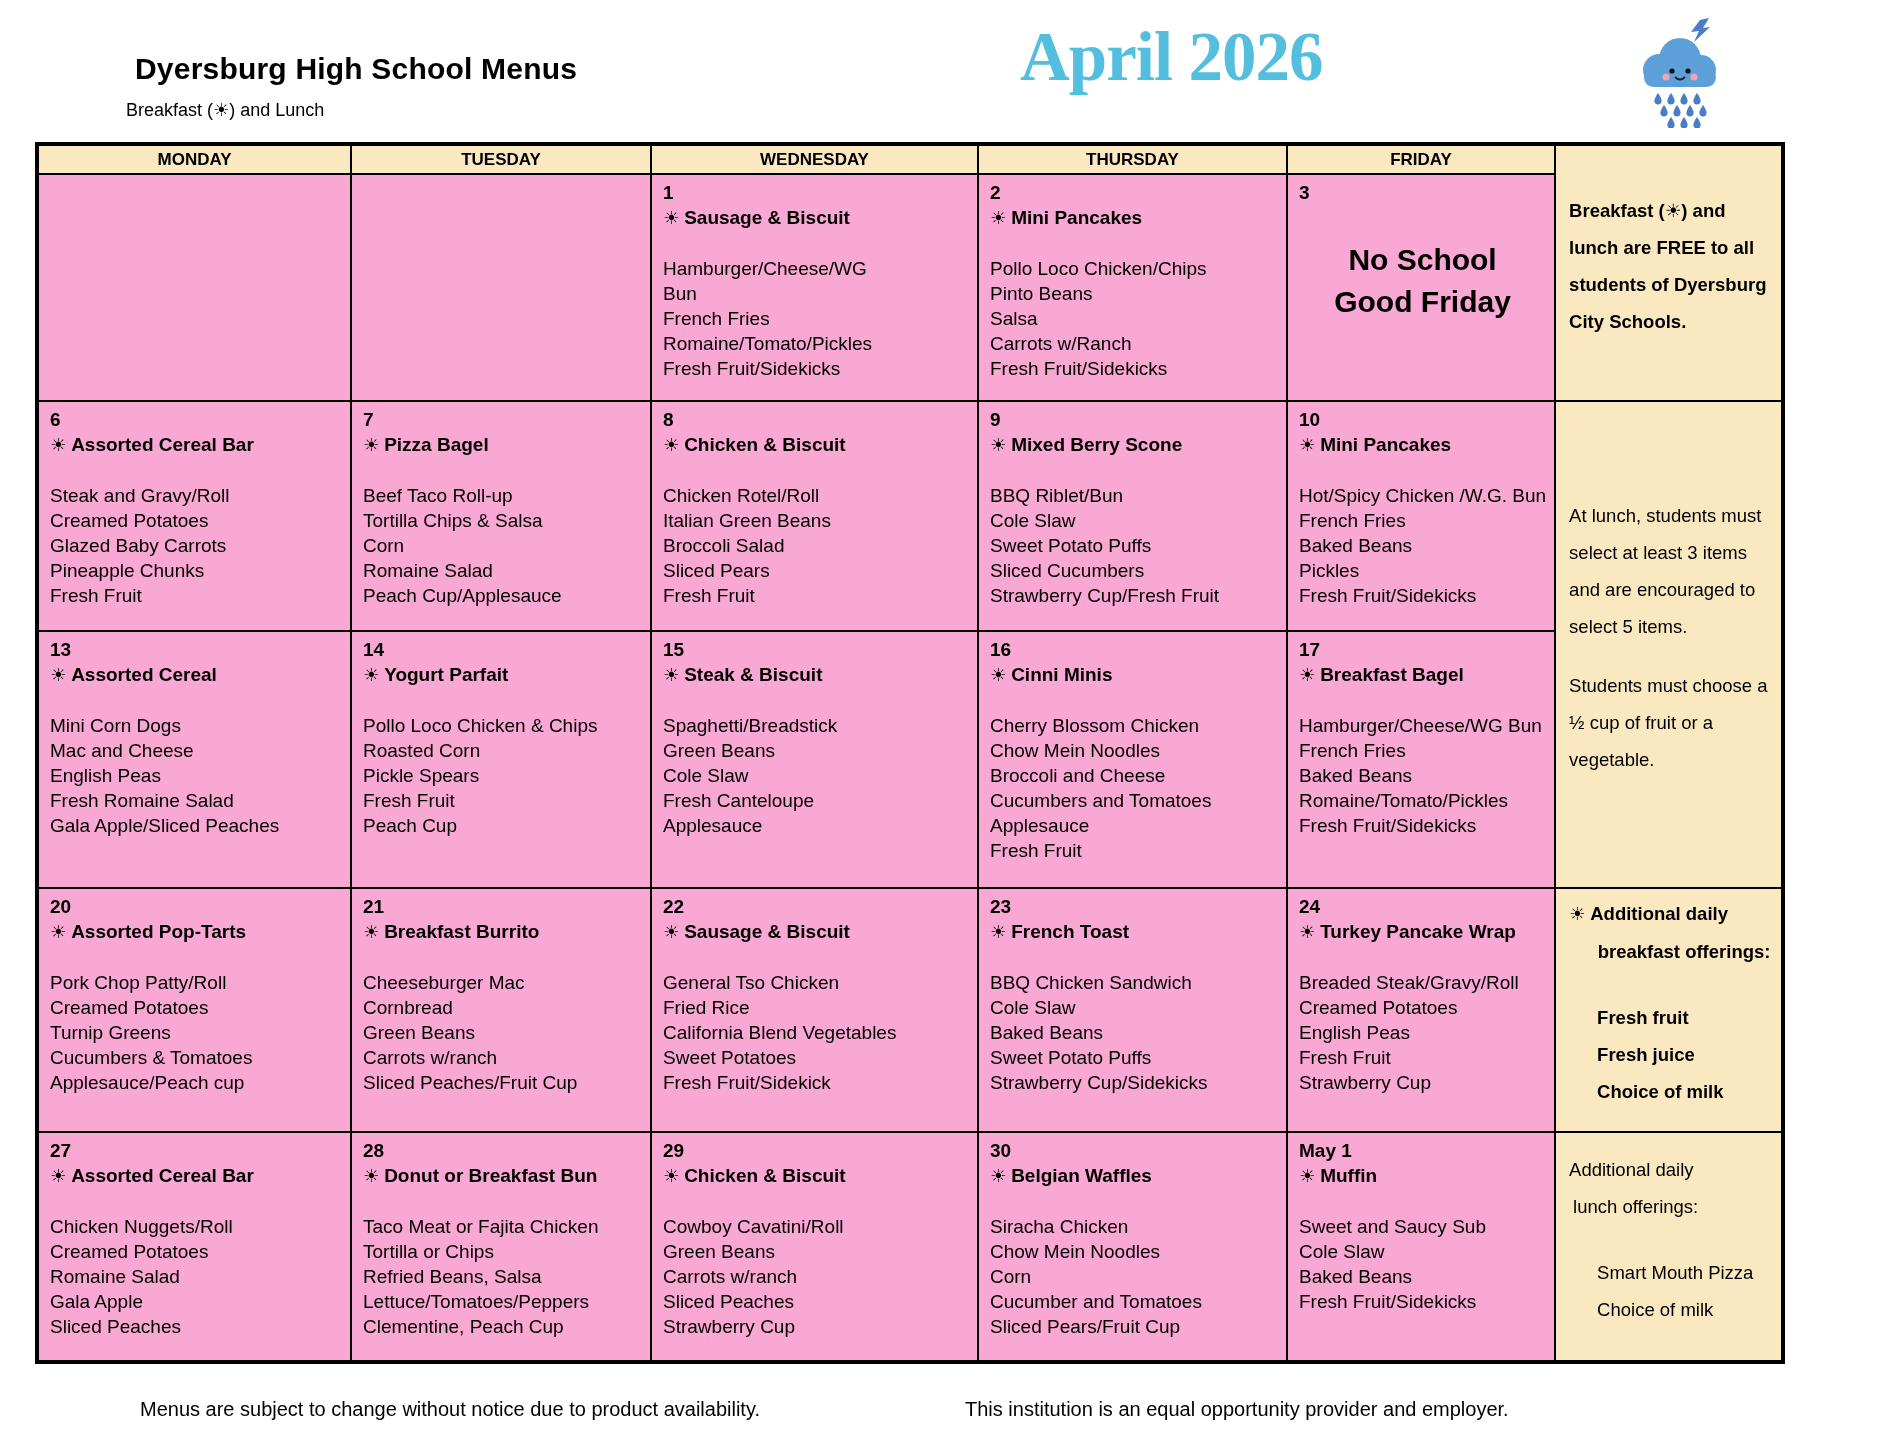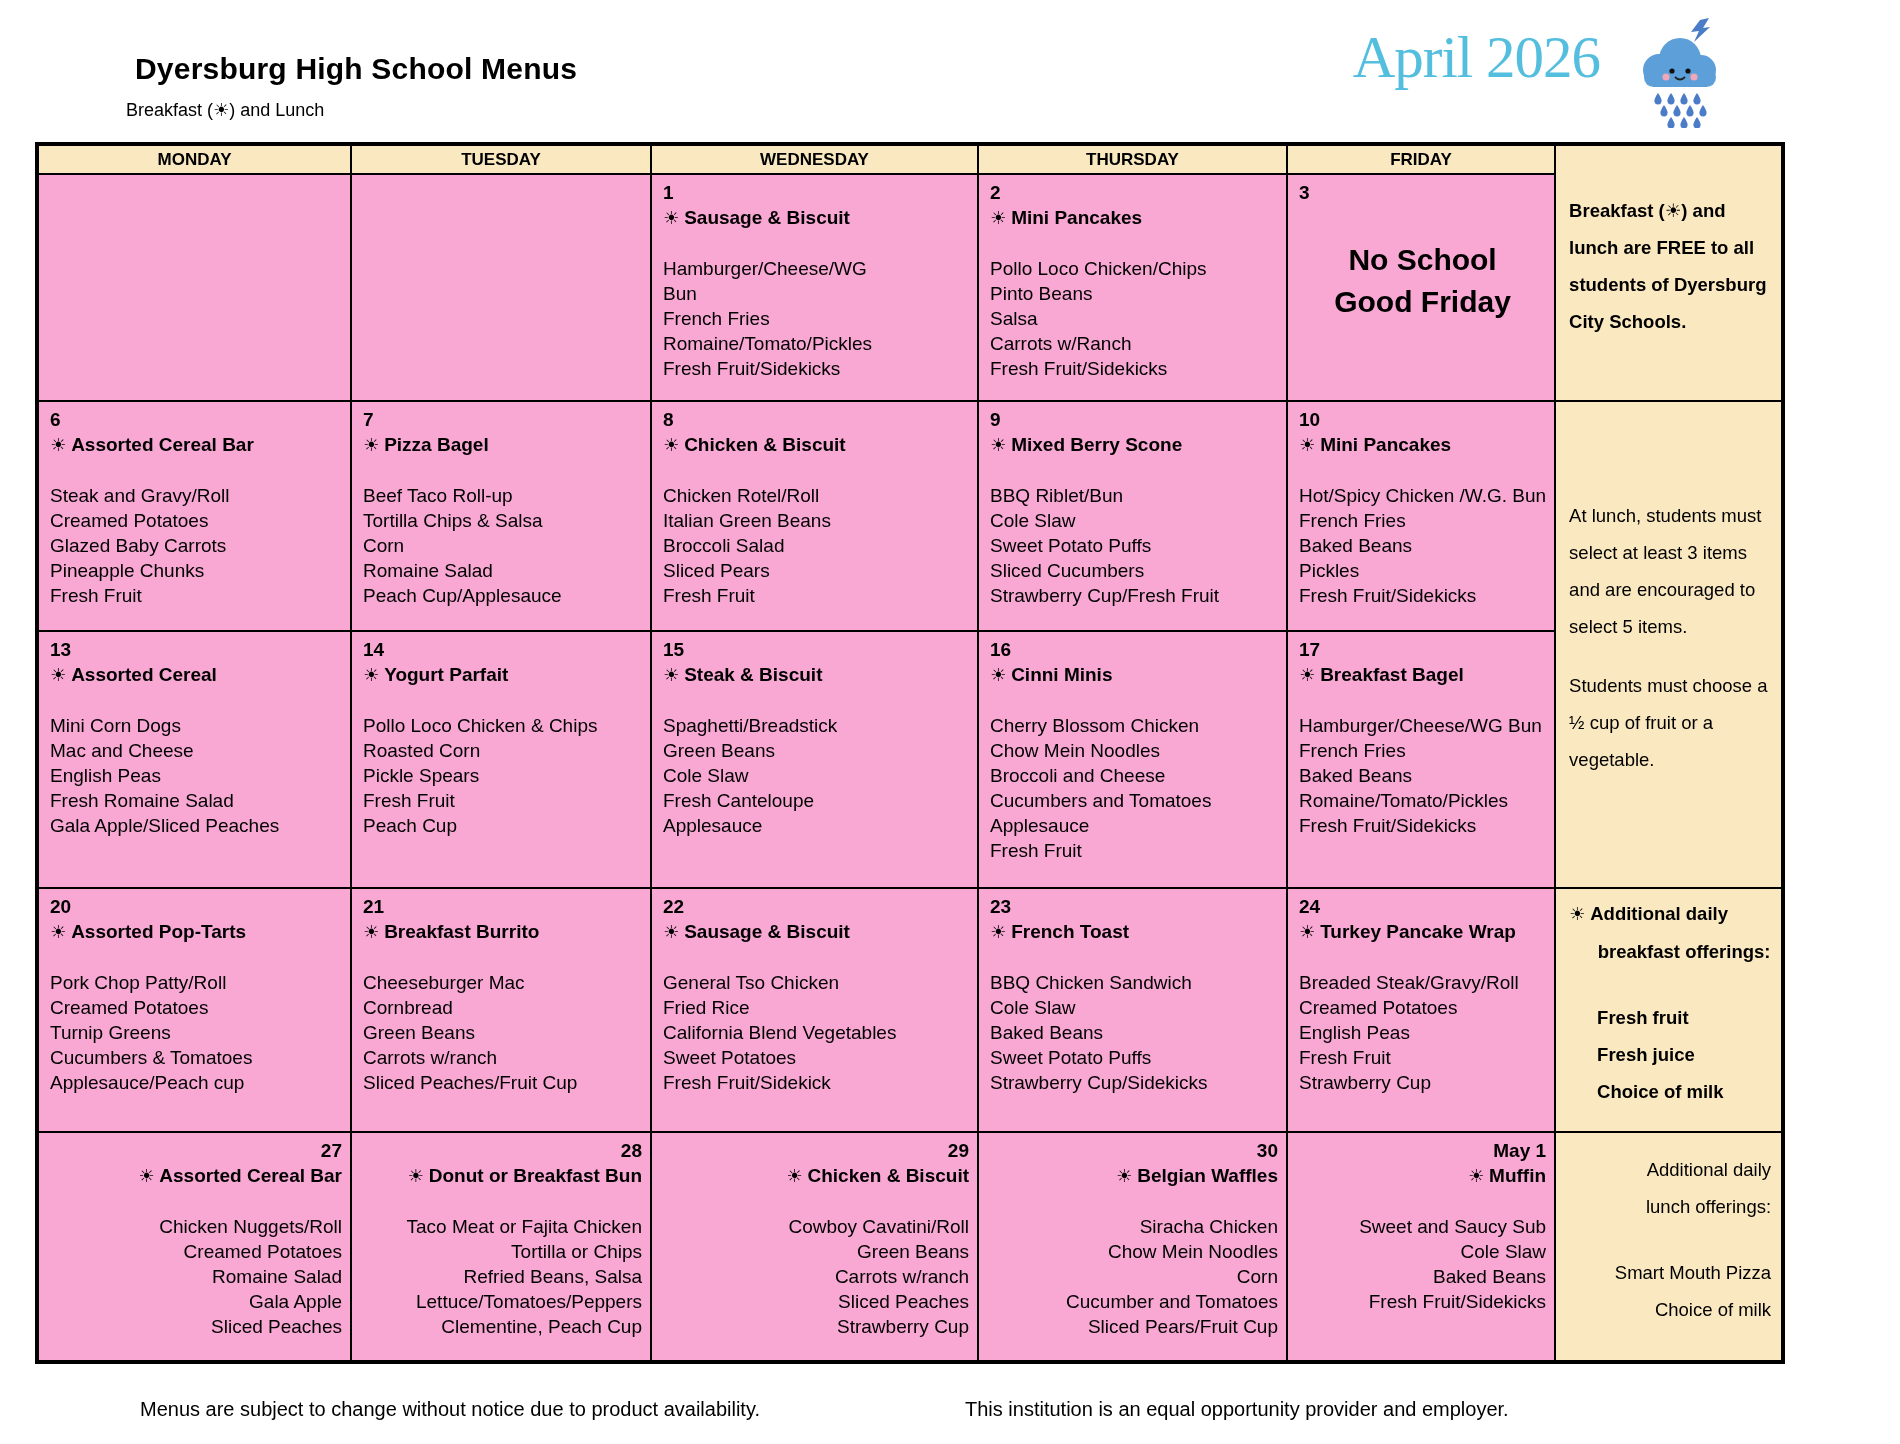--- a/index.html
+++ b/index.html
@@ -20,23 +20,22 @@
   .page-title{
     position:absolute;left:135px;top:52px;
     font-size:30px;font-weight:600;letter-spacing:.2px;
   }
   .page-subtitle{
     position:absolute;left:126px;top:99px;
     font-size:18px;
   }
   .month-title{
     position:absolute;left:1020px;top:14px;width:580px;
-    text-align:right;
     font-family:"Liberation Serif","DejaVu Serif",serif;
-    font-weight:400;font-size:59px;line-height:86px;letter-spacing:-1px;
+    font-weight:700;font-size:69px;line-height:86px;letter-spacing:-1px;
     color:var(--accent);
   }
   .cloud-wrap{position:absolute;left:1630px;top:18px;width:100px;height:110px;}
 
   table.menu-table{
     position:absolute;left:35px;top:142px;
     border-collapse:collapse;table-layout:fixed;background:#f9a8d4;
     border:4px solid #000;
   }
   .menu-table th,.menu-table td{border:2.5px solid #000;padding:0;}
@@ -334,21 +333,21 @@
           <div class="note-head bold">
             <div class="head-line"><span class="sun">☀</span><span>Additional daily</span></div>
             <div class="head-line hang-lg">breakfast offerings:</div>
           </div>
           <div class="gap-lg"></div>
           <div class="note-item bold">Fresh fruit</div>
           <div class="note-item bold">Fresh juice</div>
           <div class="note-item bold">Choice of milk</div>
         </td>
       </tr>
-      <tr style="height: 230px; text-align: right;">
+      <tr style="height: 230px;">
         <td class="day-cell">
           <div class="date-label">27</div>
           <div class="bf-line"><span class="sun">☀</span><span class="bf-text">Assorted Cereal Bar</span></div>
           <div class="gap"></div>
           <div class="menu-item">Chicken Nuggets/Roll</div>
           <div class="menu-item">Creamed Potatoes</div>
           <div class="menu-item">Romaine Salad</div>
           <div class="menu-item">Gala Apple</div>
           <div class="menu-item">Sliced Peaches</div>
         </td>

